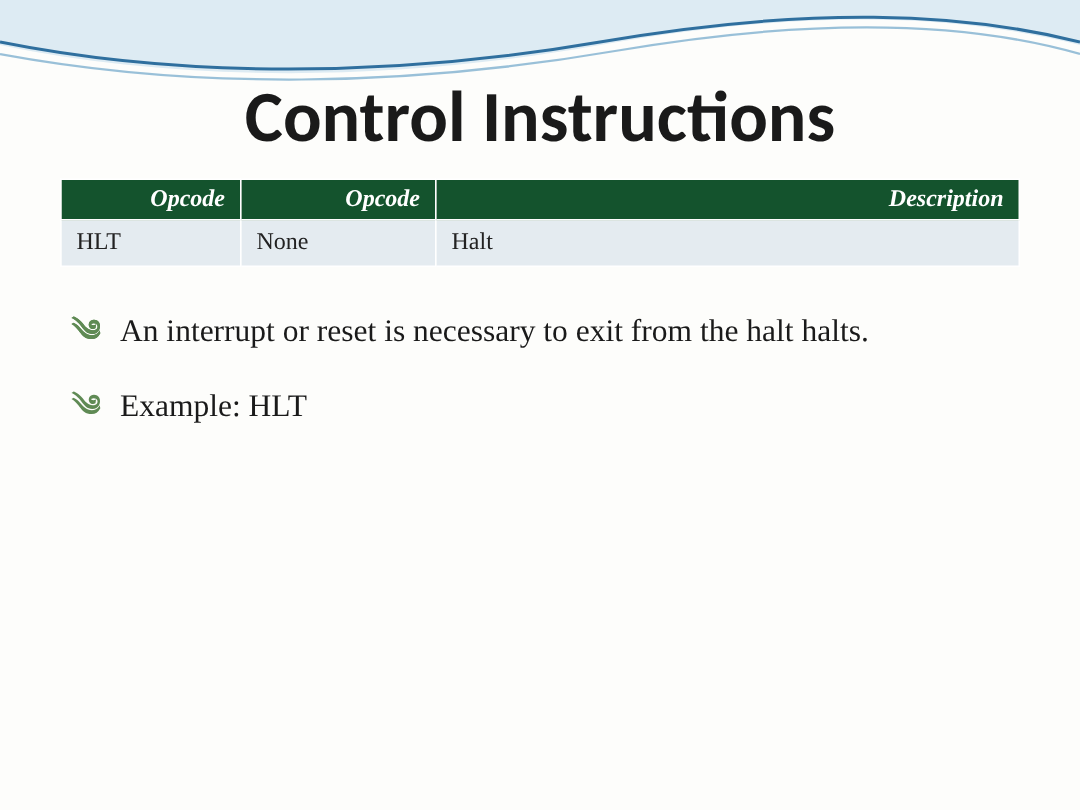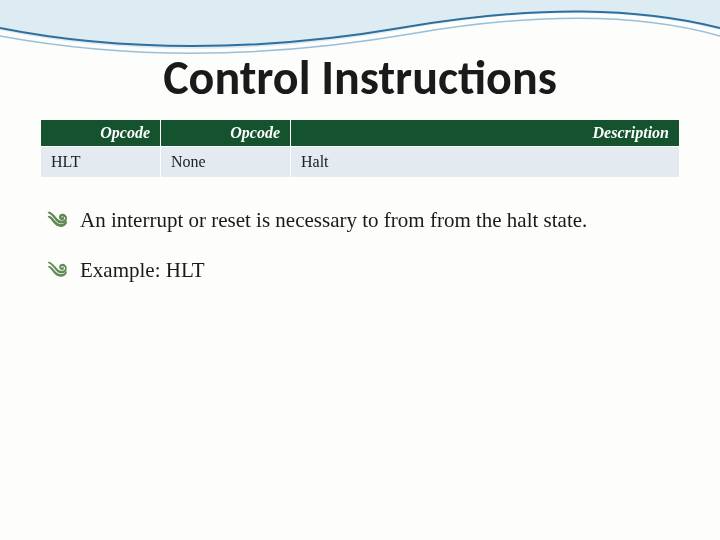--- a/index.html
+++ b/index.html
@@ -113,21 +113,21 @@
       </tr>
     </tbody>
   </table>
 
   <ul class="bullets">
     <li>
       <span class="swirl">༄</span>
     </li>
     <li>
       <span class="swirl">༄</span>
-      <span>An interrupt or reset is necessary to from from the halt state.</span>
+      <span>An interrupt or reset is necessary to exit from the halt halts.</span>
     </li>
     <li>
       <span class="swirl">༄</span>
       <span class="emph">Example:</span><span> HLT</span>
     </li>
   </ul>
 
 </div>
 
 </body></html>

